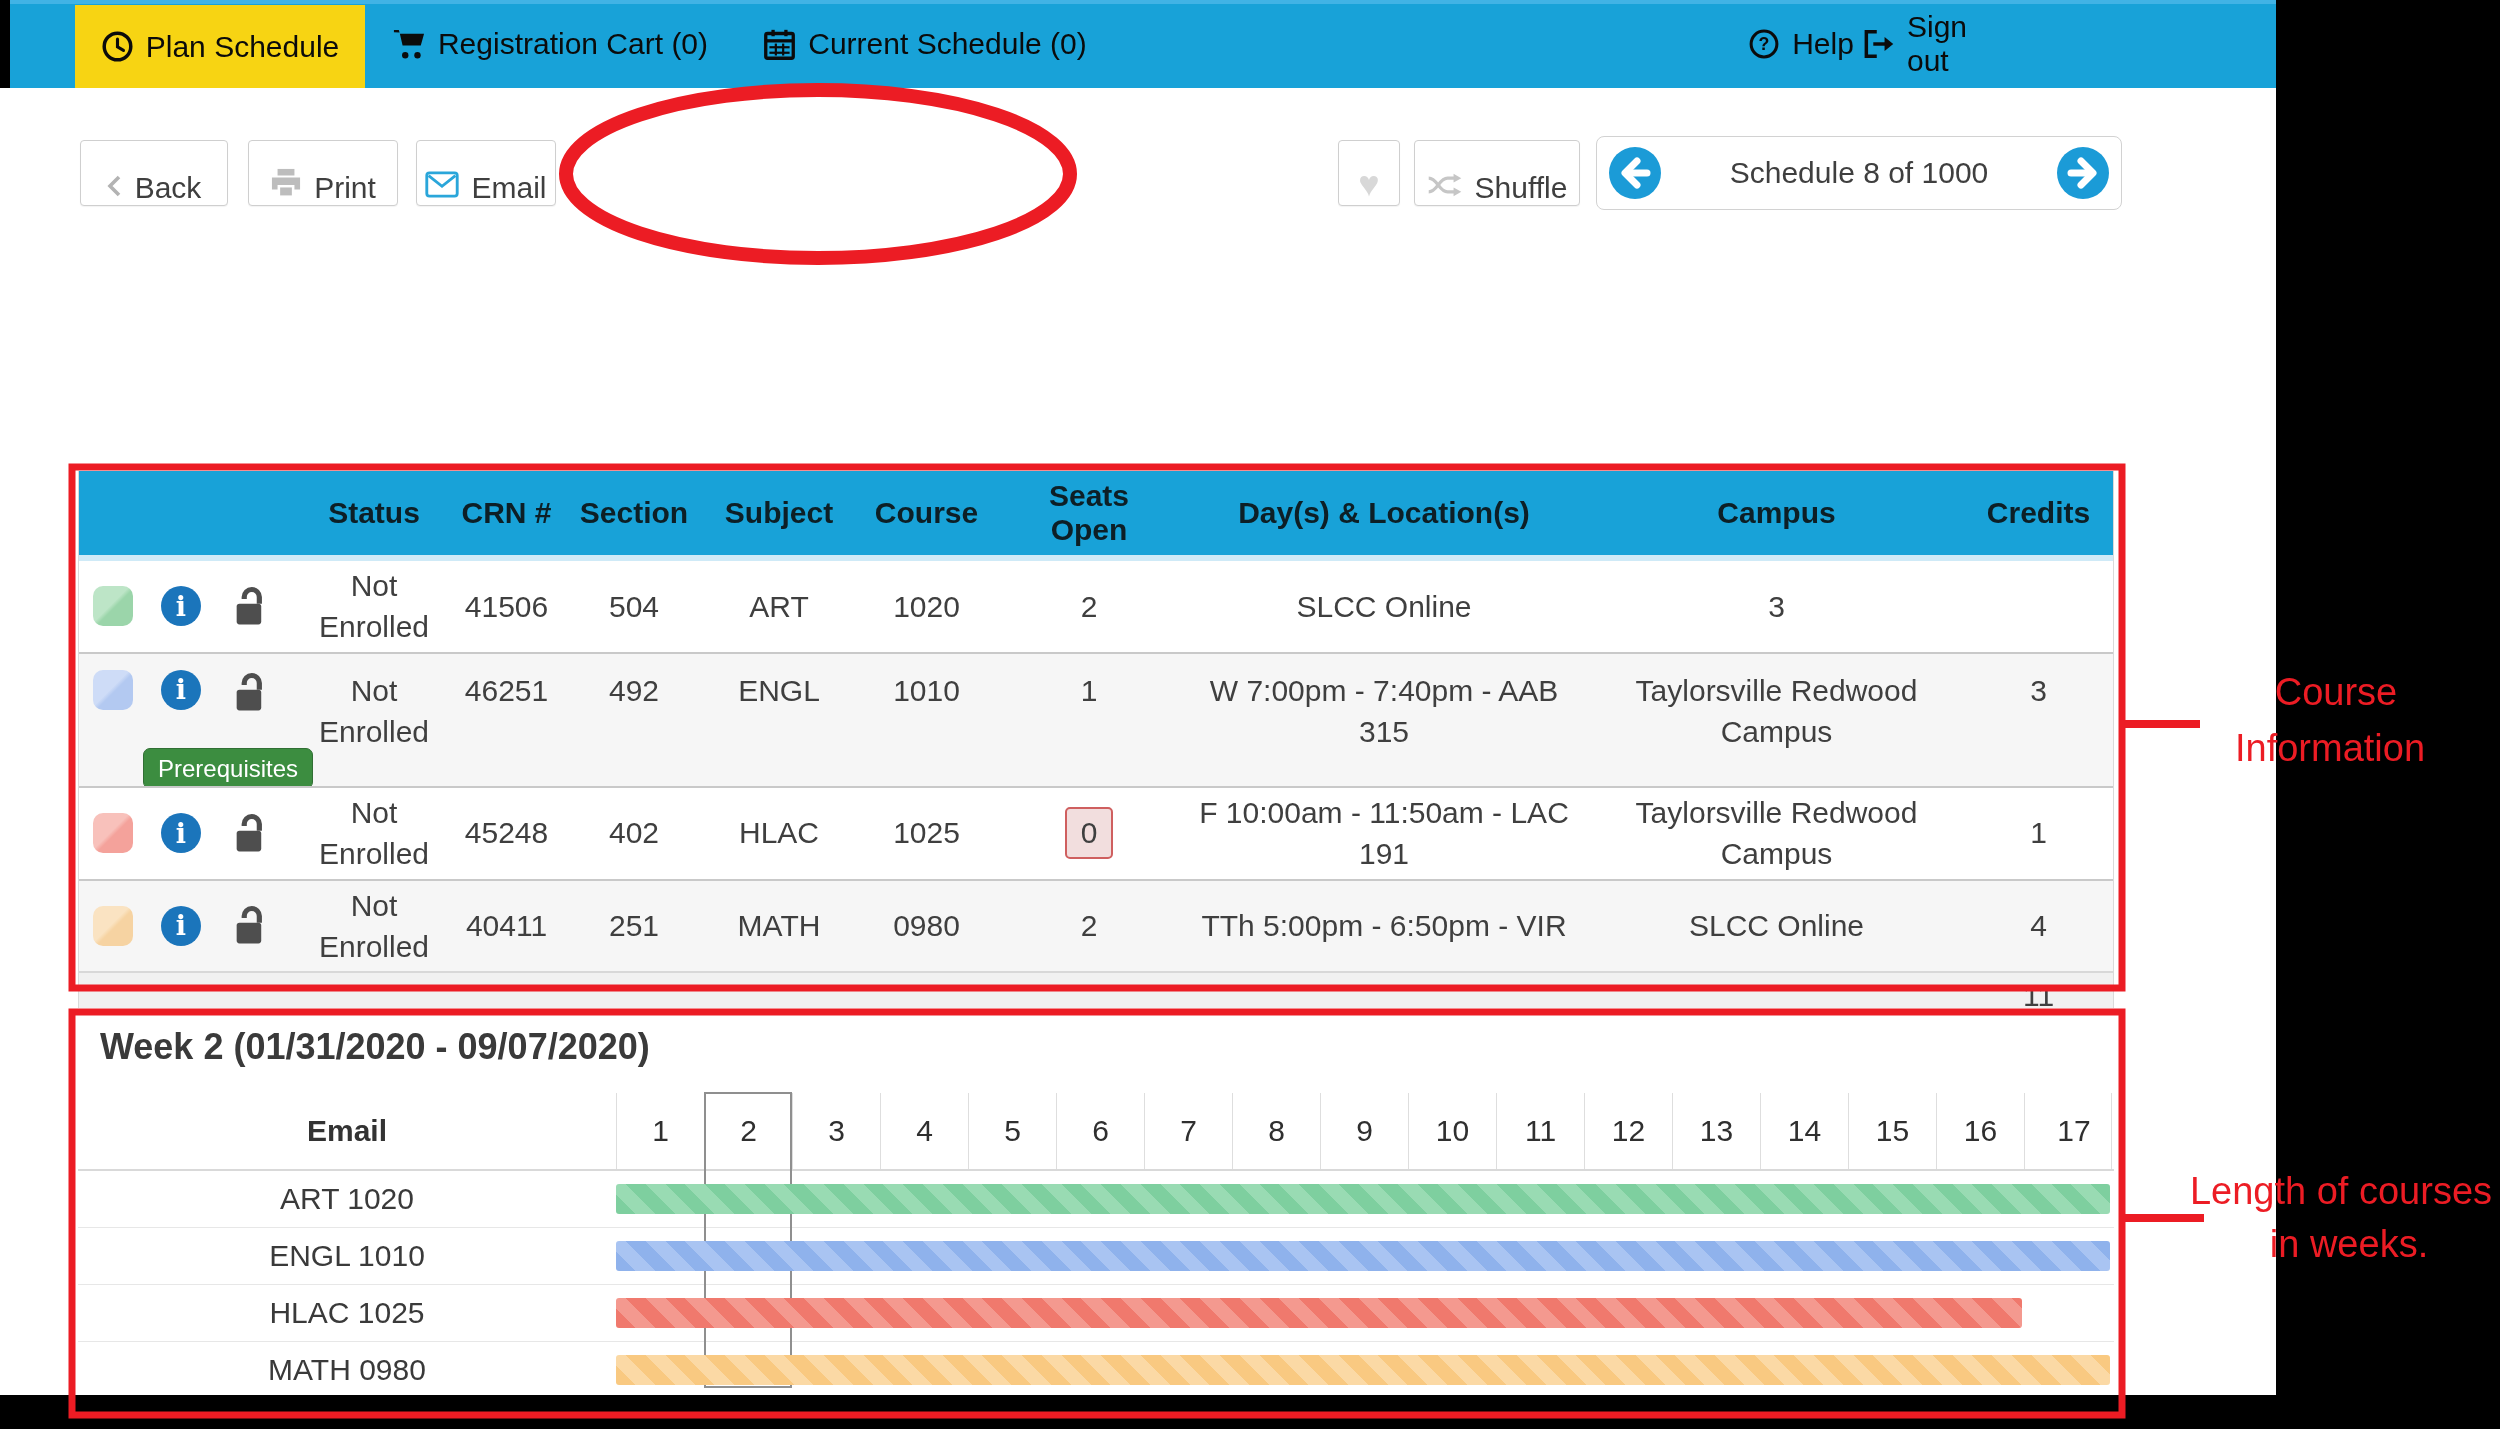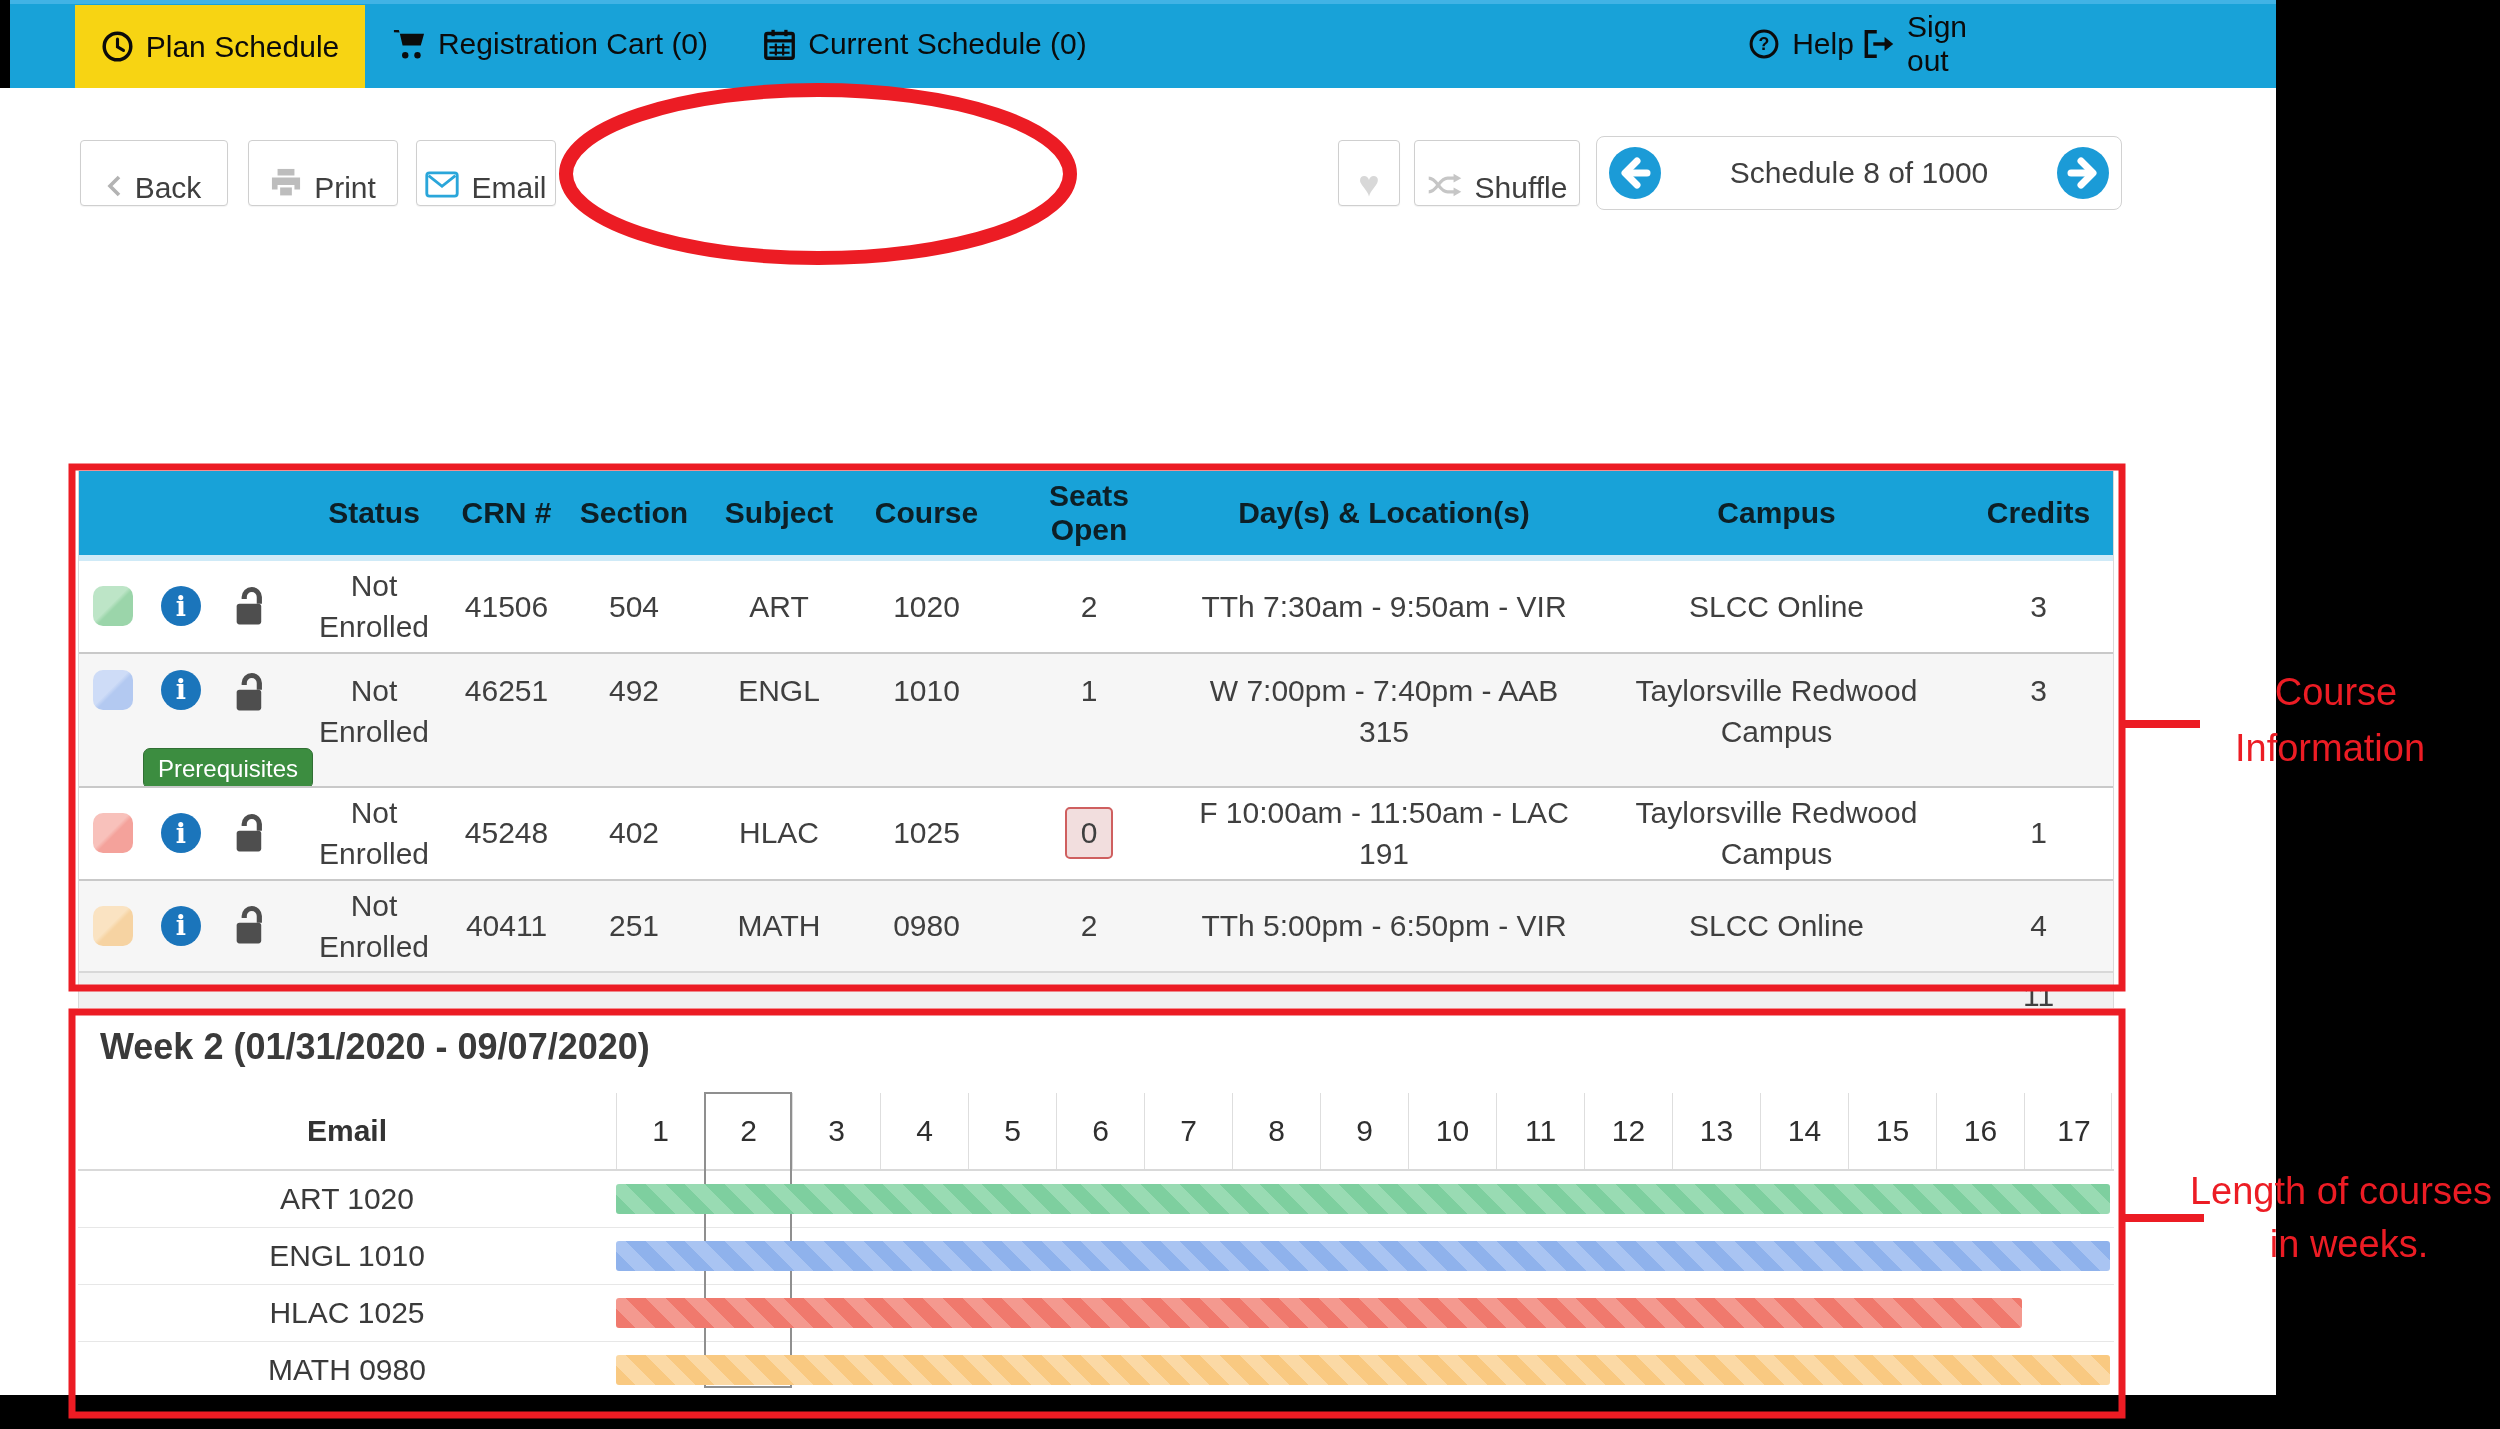--- a/index.html
+++ b/index.html
@@ -225,21 +225,20 @@
                   <rect x="6" y="20" width="26" height="22" rx="3" fill="#4e4e4e"></rect>
                 </svg>
               </span>
             </div>
             <div class="cell cell-status">Not Enrolled</div>
             <div class="cell cell-crn">41506</div>
             <div class="cell cell-section">504</div>
             <div class="cell cell-subject">ART</div>
             <div class="cell cell-course">1020</div>
             <div class="cell cell-seats">2</div>
-            <div class="cell cell-days">TTh 7:30am - 9:50am - VIR</div>
             <div class="cell cell-campus">SLCC Online</div>
             <div class="cell cell-credits">3</div>
           </div>
           <div class="trow tgrid alt tall">
             <div class="cell icons-cell">
               <span class="swatch" style="background: linear-gradient(135deg, rgb(206, 220, 247) 0px, rgb(206, 220, 247) 46%, rgb(179, 201, 241) 54%);"></span>
               <span class="info-icon">i</span>
               <span class="lock-wrap">
                 <svg width="34" height="45" viewBox="0 0 36 46">
                   <path d="M14 15 L14 13 A8 8 0 0 1 30 13 L30 20" fill="none" stroke="#4e4e4e" stroke-width="5.5"></path>

